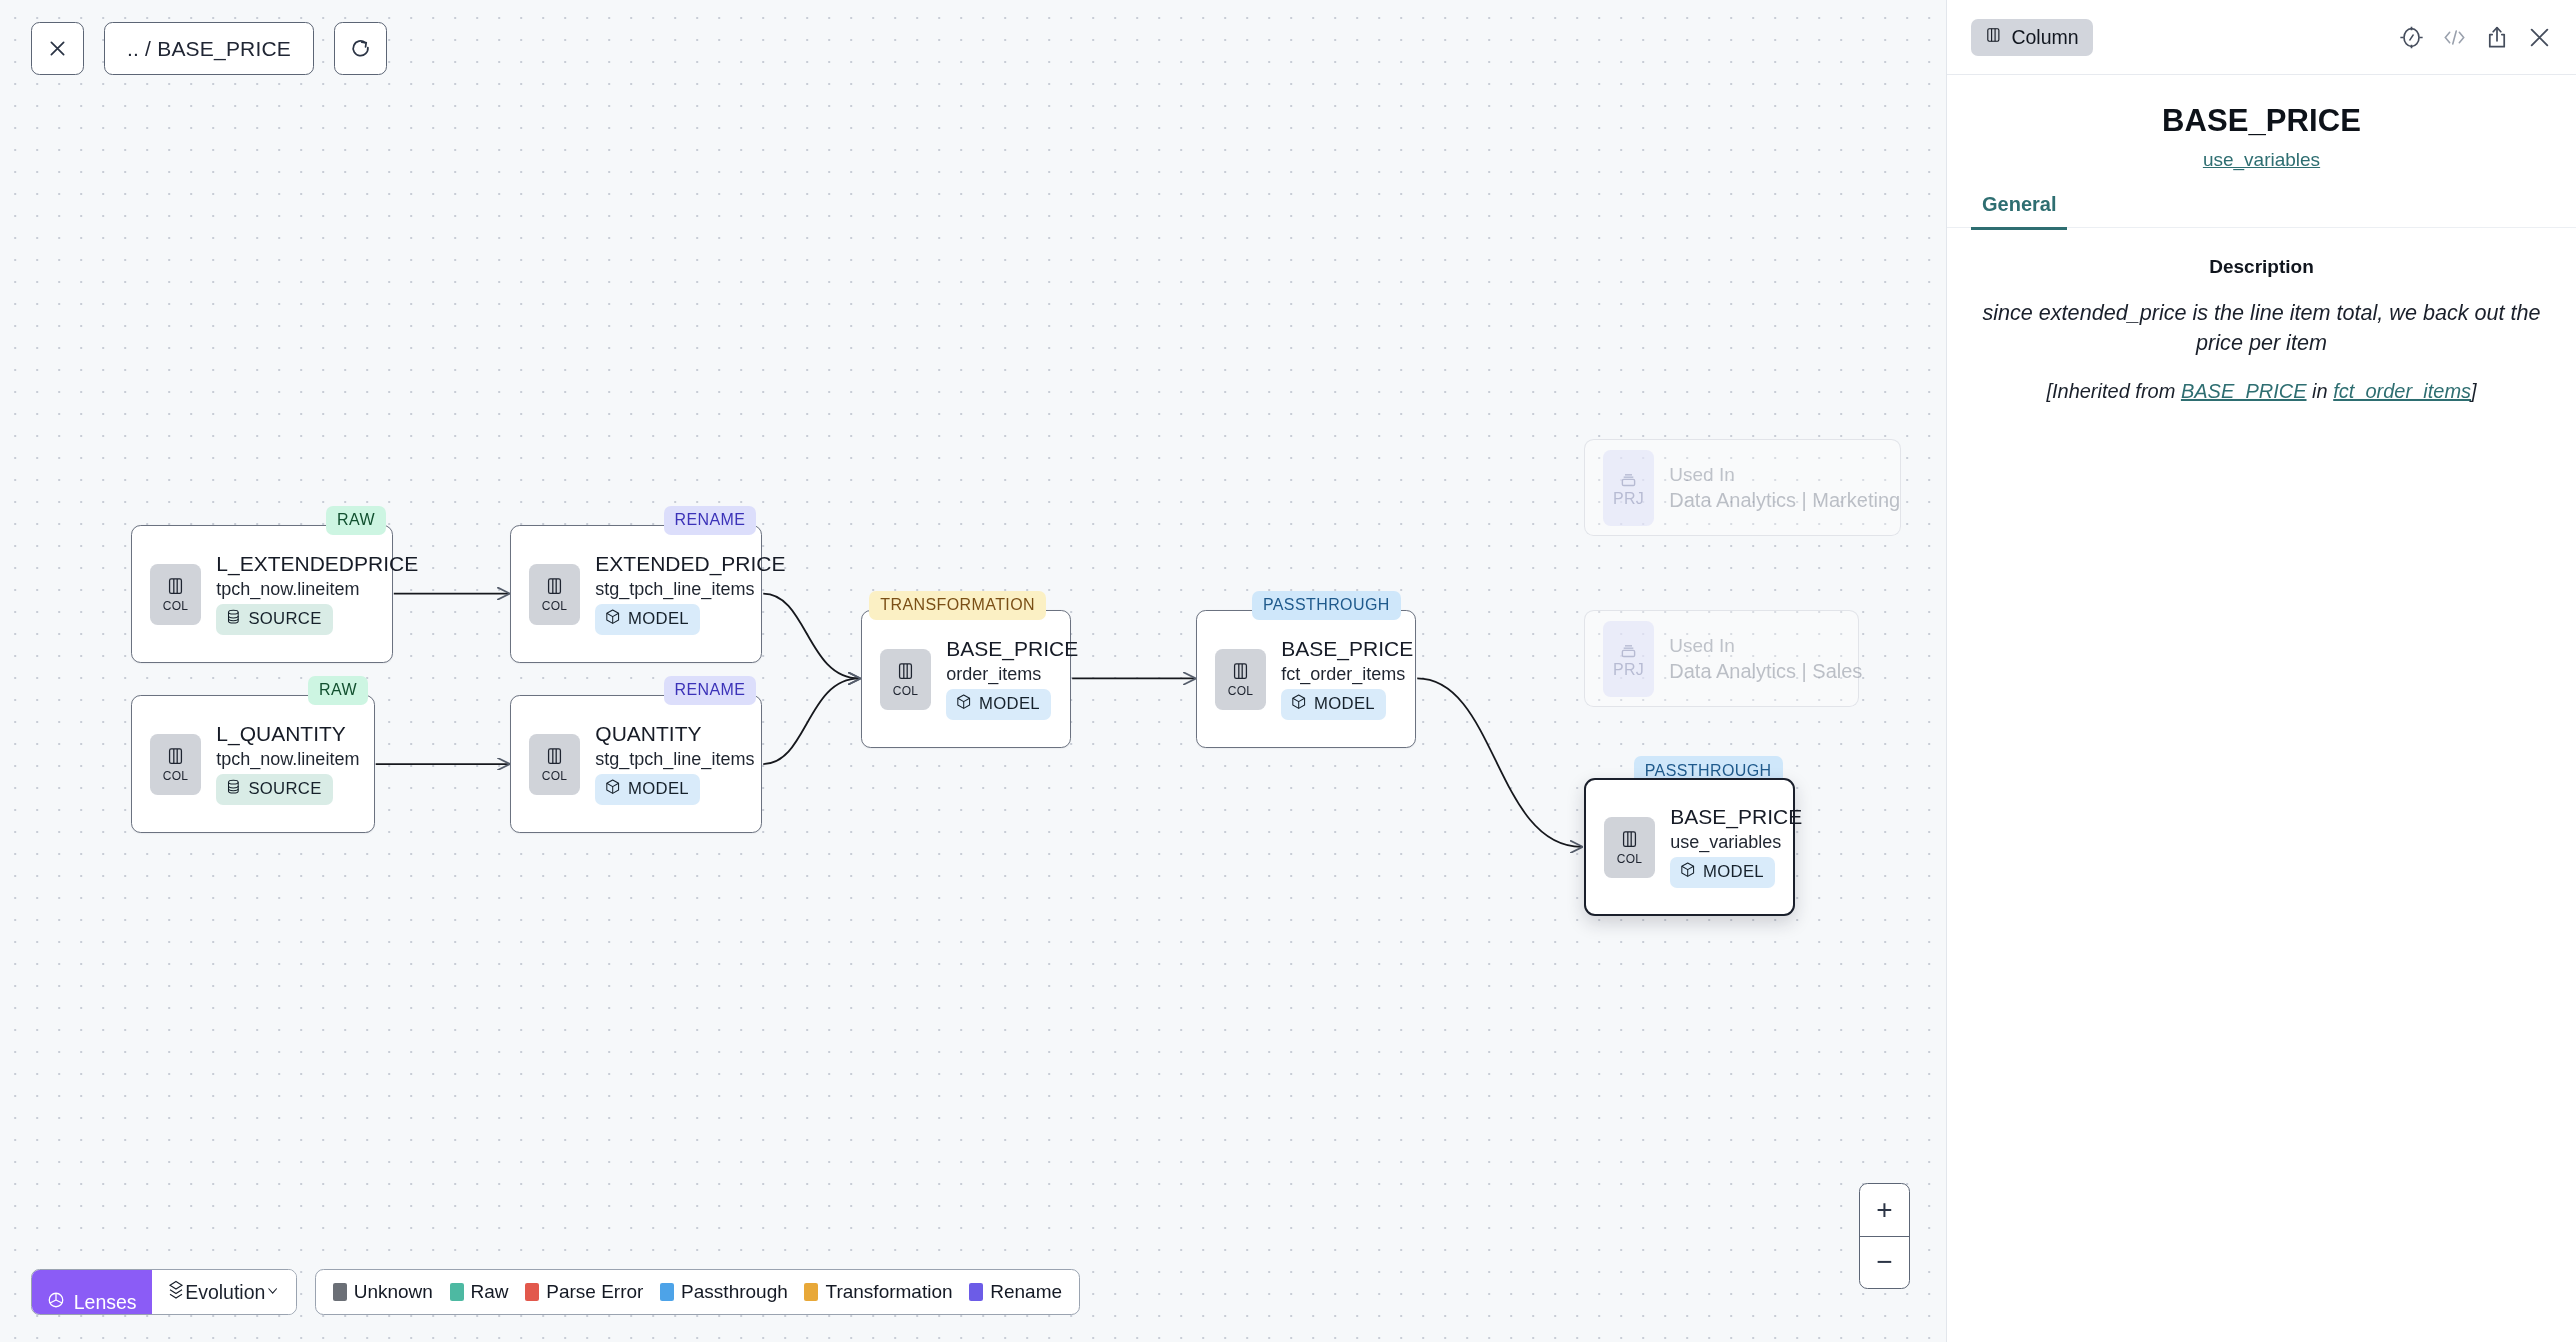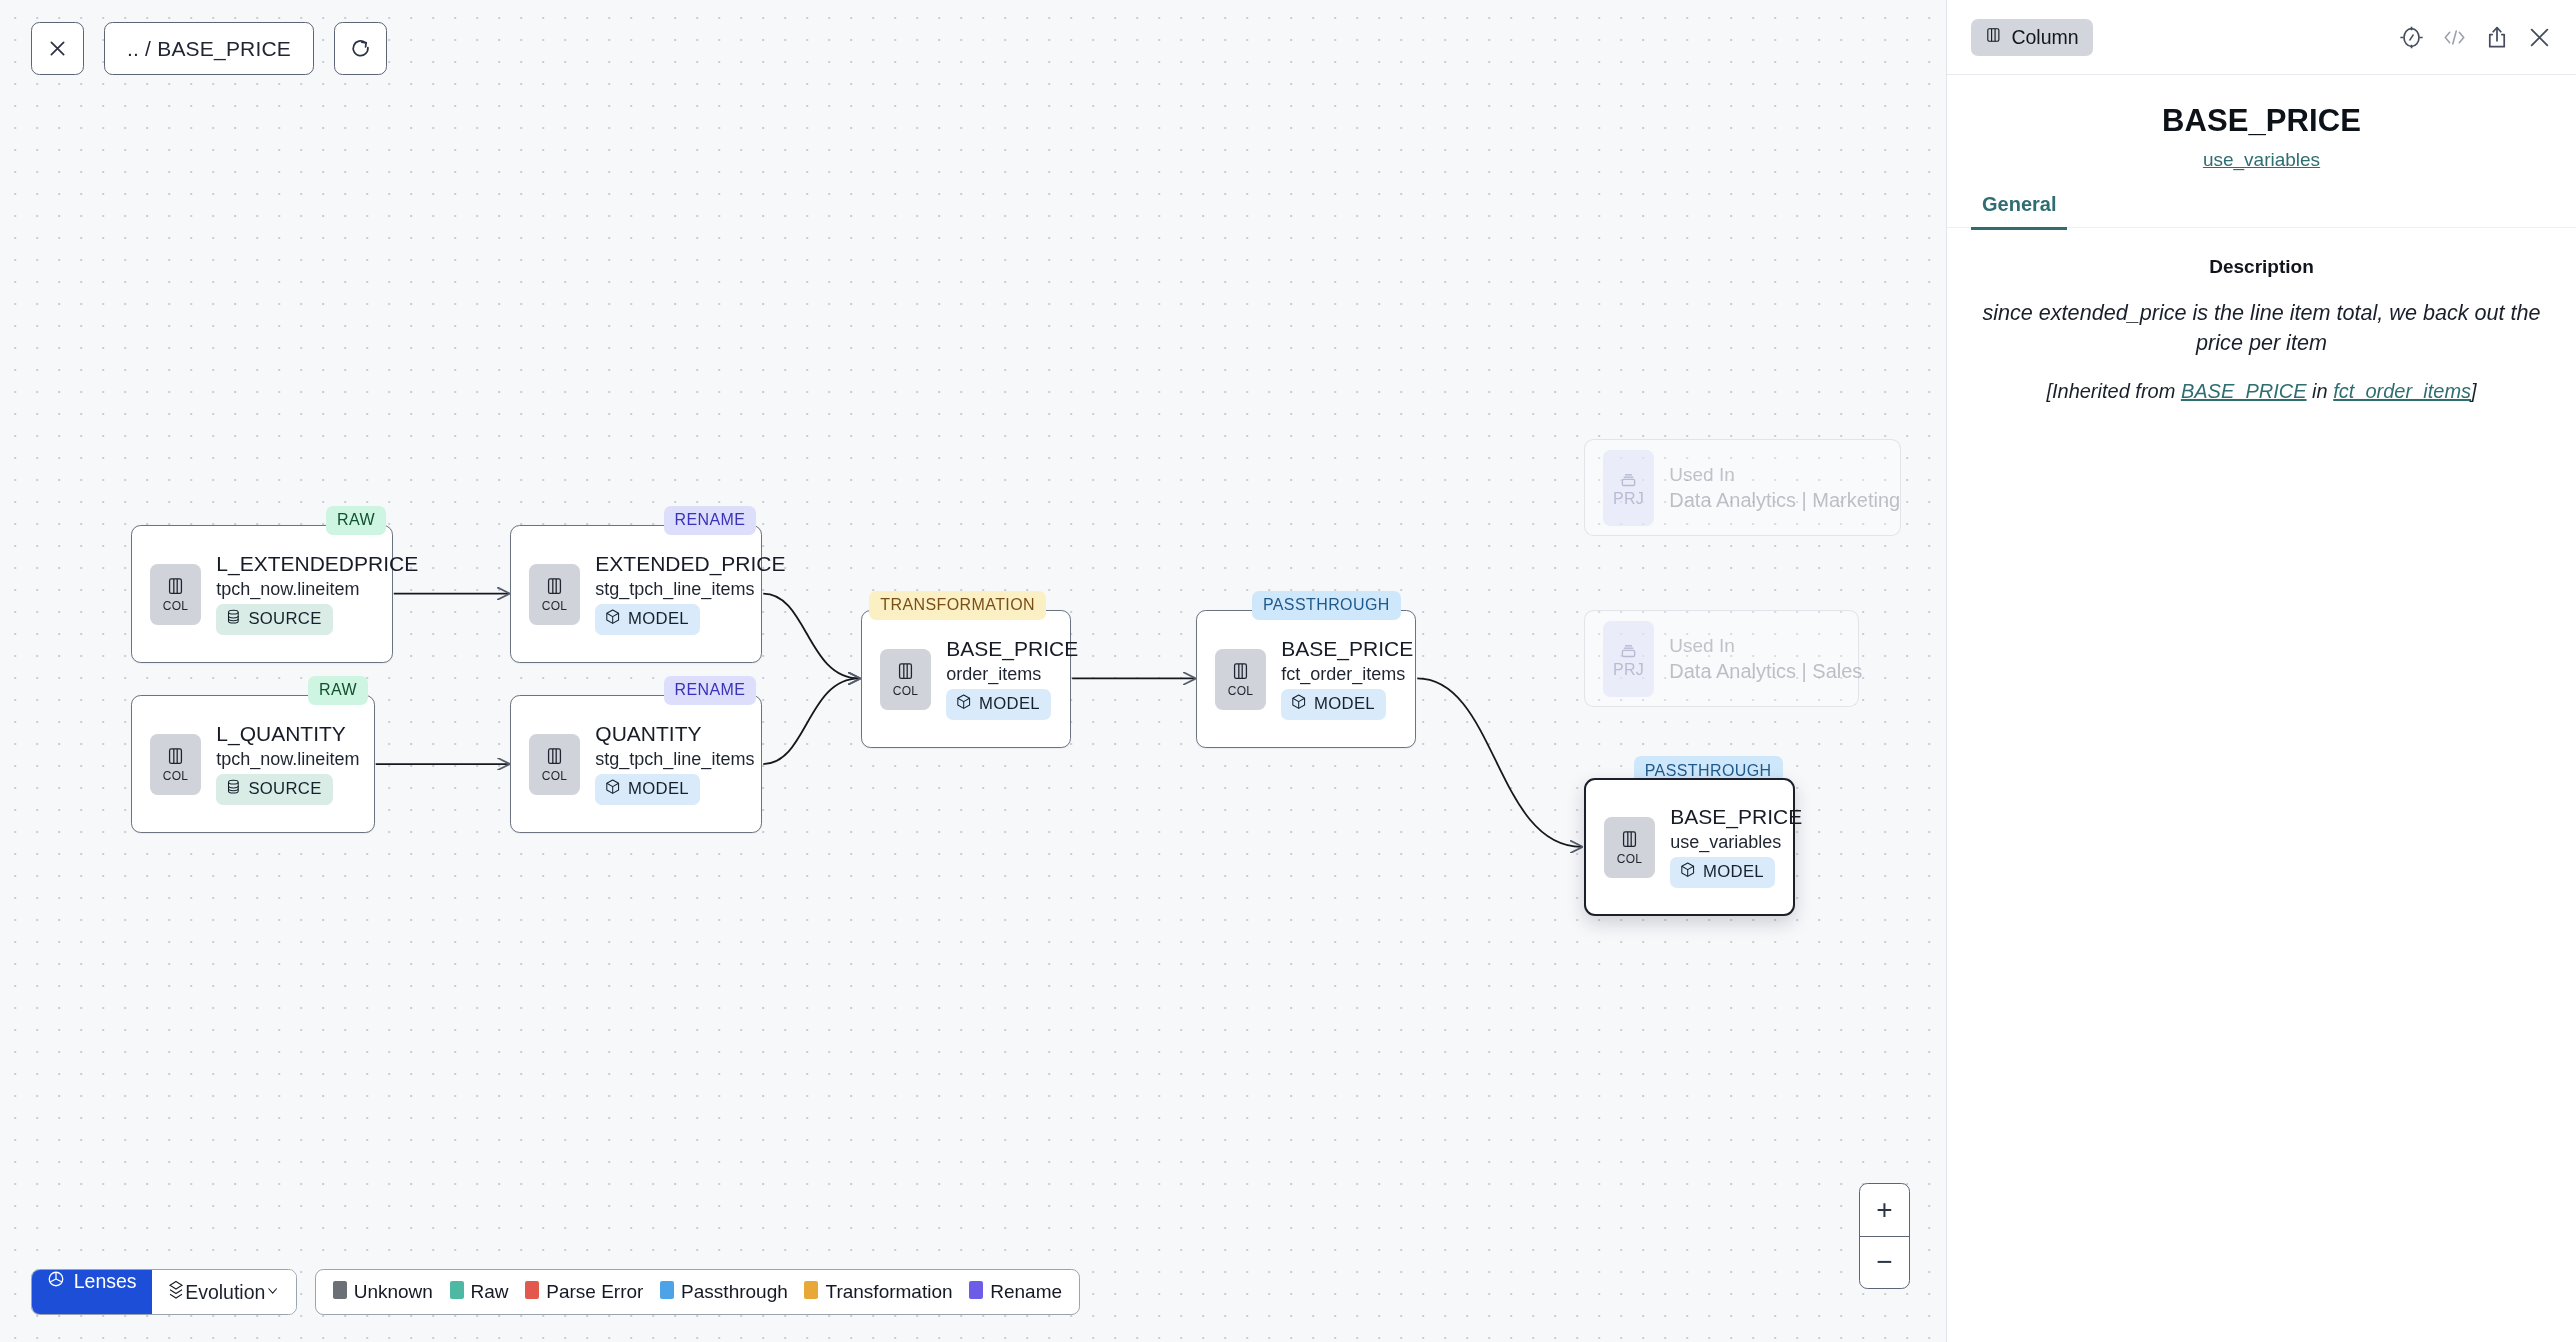--- a/index.html
+++ b/index.html
@@ -106,32 +106,32 @@
   }
   .zoomctl div:first-child { border-bottom: 1.1px solid #5c6575; }
 
   
   .bottom { position: absolute; left: 31px; bottom: 28px; display: flex; align-items: center; gap: 18px; z-index: 40; }
   .lensgrp {
     display: flex; align-items: stretch; height: 46px;
     border: 1px solid #9aa3b0; border-radius: 8.4px; overflow: hidden; background: #fff;
   }
   .lens-btn {
-    background: #1d4ed8; color: #fff; display: flex; align-items: flex-start; gap: 8.4px;
+    background: #8b5cf6; color: #fff; display: flex; align-items: flex-end; gap: 8.4px;
     padding: 0 15.3px; font-size: 19.5px; cursor: pointer;
   }
   .evo-btn {
     background: #fff; color: #1b212c; display: flex; align-items: center; 
     padding: 0 15.3px; font-size: 19.5px; cursor: pointer;
   }
   .legend {
     display: flex; align-items: center; gap: 16.7px; height: 46px;
     background: #fff; border: 1px solid #9aa3b0; border-radius: 8.4px; padding: 0 16.7px;
   }
-  .leg-item { display: flex; align-items: flex-start; gap: 7px; font-size: 19px; color: #141924; white-space: nowrap; }
+  .leg-item { display: flex; align-items: center; gap: 7px; font-size: 19px; color: #141924; white-space: nowrap; }
   .sw { width: 14px; height: 18px; border-radius: 2.1px; flex: 0 0 14px; }
 
   
   #panel {
     position: absolute; left: 1946px; top: 0; width: 630px; height: 1343px;
     background: #fff; border-left: 1px solid #e2e6ec; display: flex; flex-direction: column; text-align: center;
   }
   .p-head {
     height: 75px; display: flex; align-items: center; justify-content: space-between;
     padding: 0 24px 0 24px; border-bottom: 1px solid #e7eaef;

